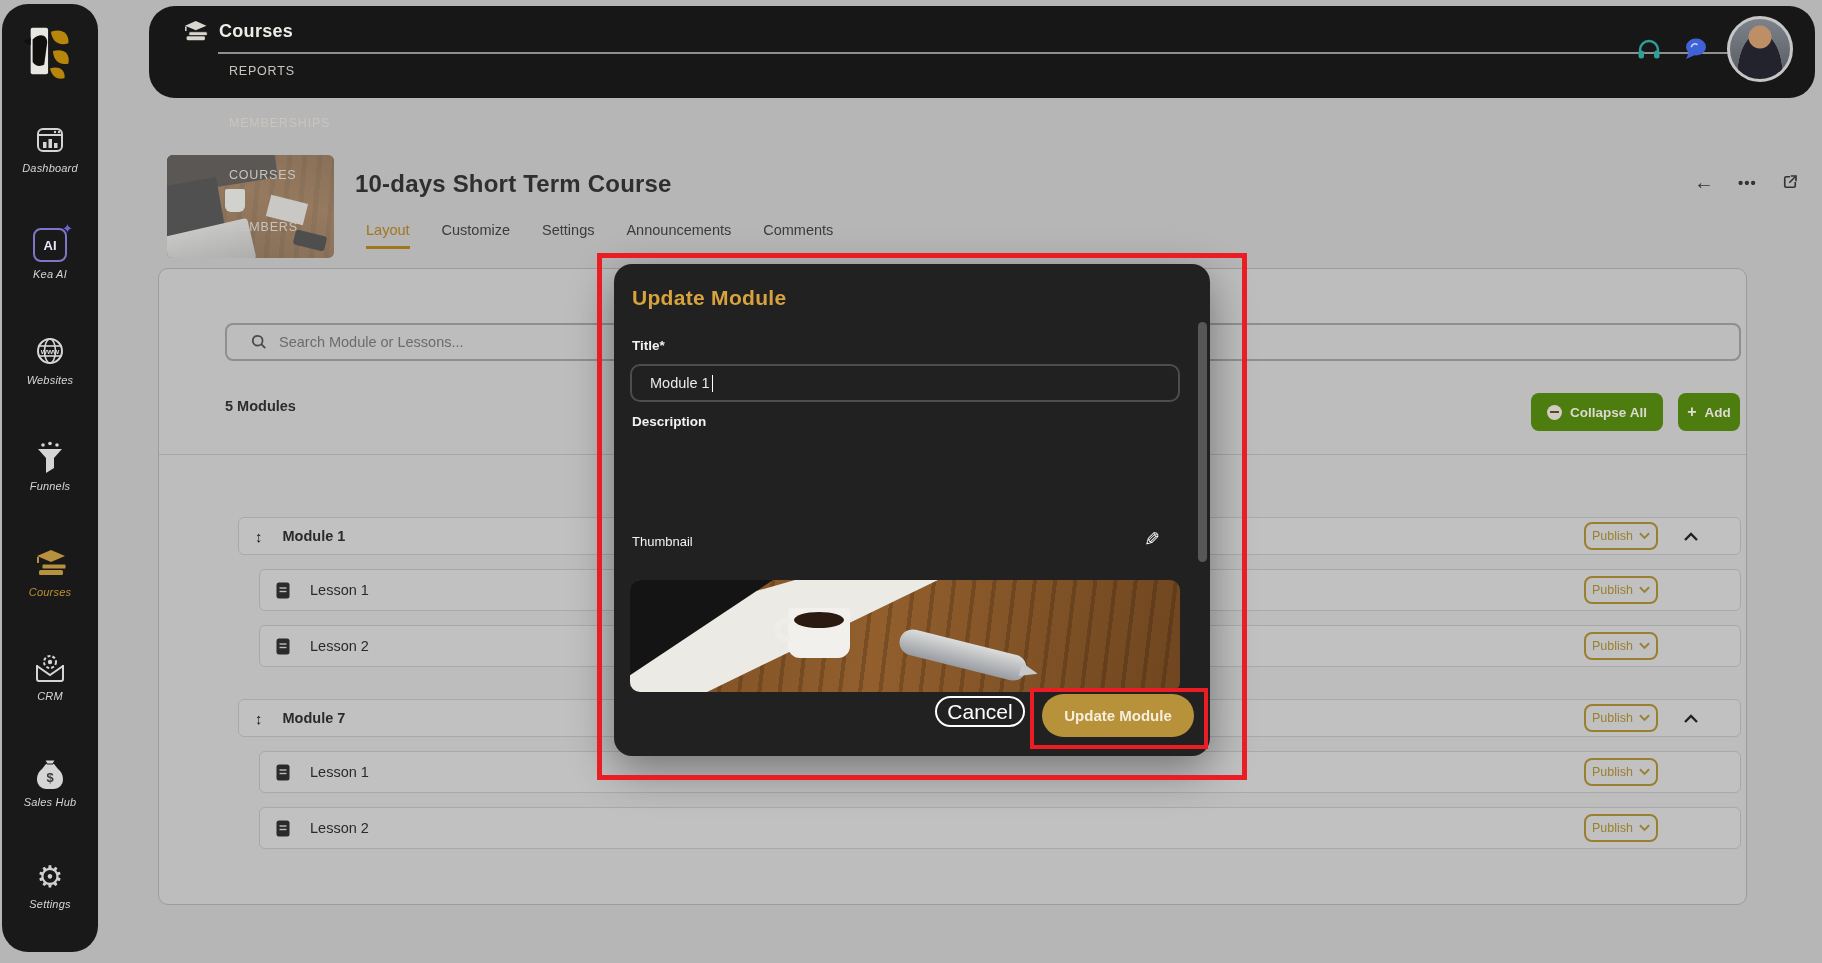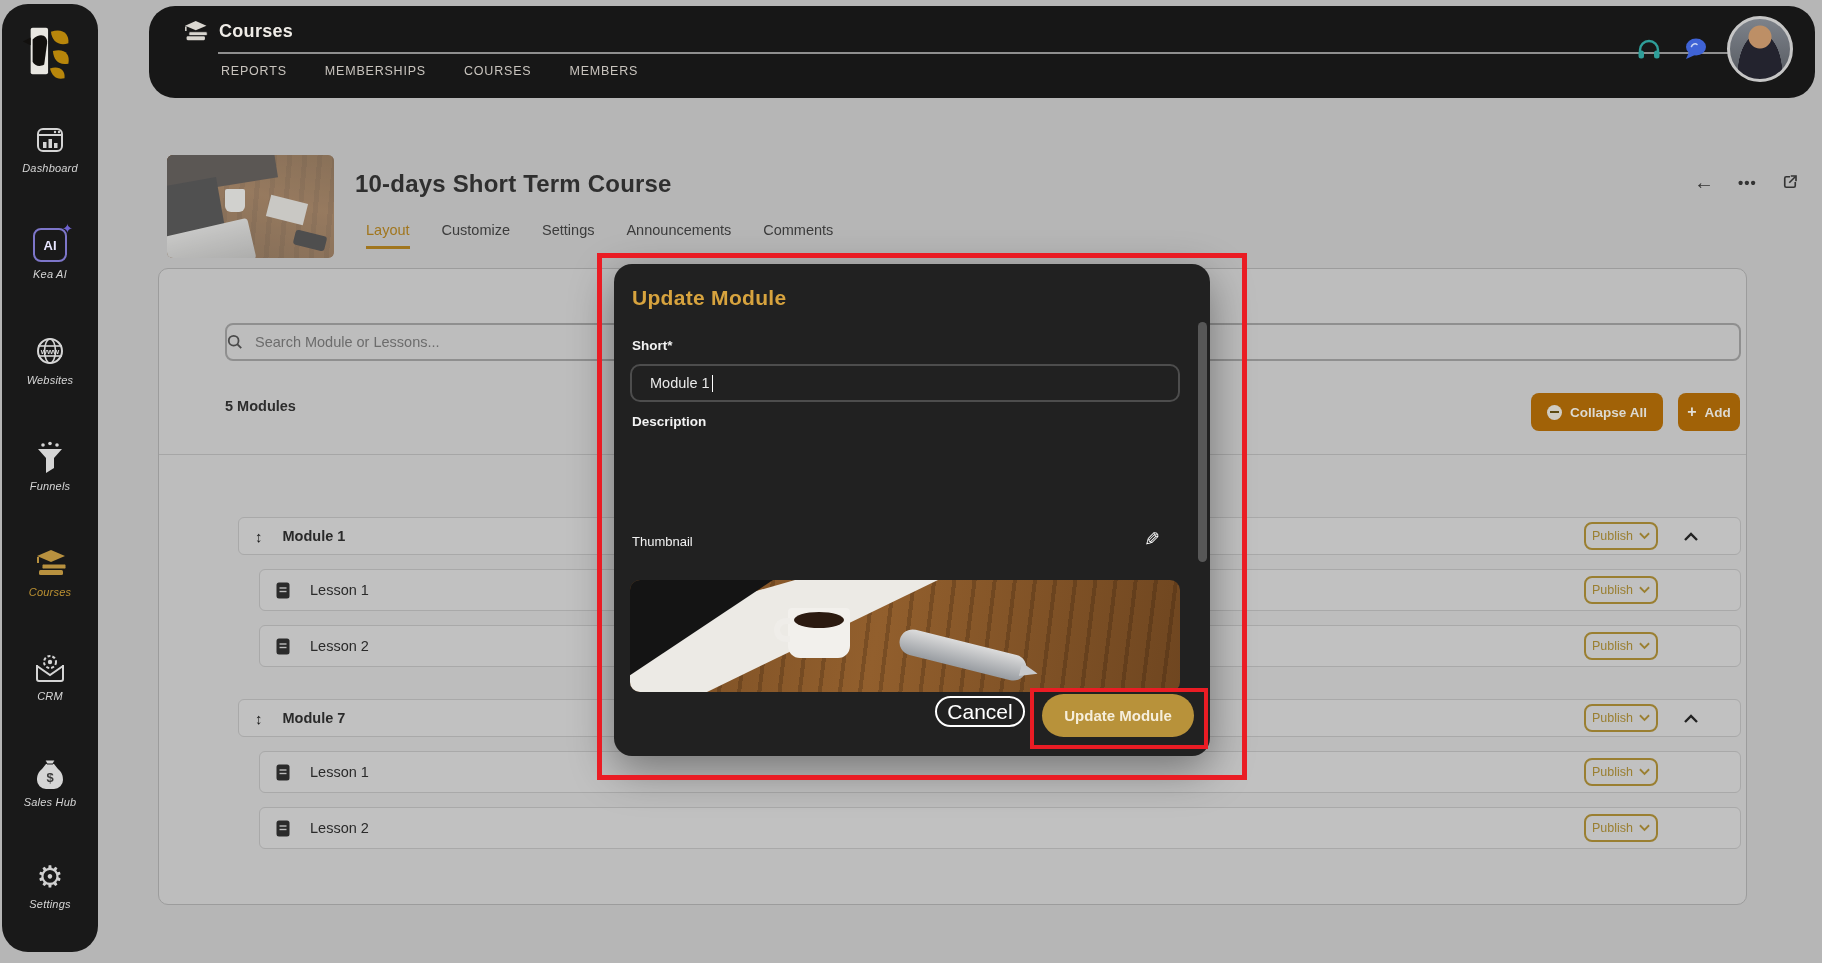--- a/index.html
+++ b/index.html
@@ -19,21 +19,21 @@
             color:#e8e6ff;font-size:13px;font-weight:bold;display:flex;align-items:center;justify-content:center;}
   .ai-spark{position:absolute;top:-9px;right:-8px;color:#6f63d2;font-size:13px;}
   .gear-glyph{font-size:30px;color:#d0d0d0;line-height:30px;}
 
   
   .header{position:absolute;left:149px;top:6px;width:1666px;height:92px;background:#171717;
           border-radius:26px;z-index:4;}
   .hdr-title{position:absolute;left:32px;top:12px;display:flex;align-items:center;gap:10px;}
   .hdr-title .t{font-size:18px;font-weight:bold;color:#efece7;letter-spacing:.3px;}
   .hdr-underline{position:absolute;left:69px;top:46px;width:1512px;height:2px;background:#8f8f8f;}
-  .hdr-nav{position:absolute;left:72px;top:58px;display:flex;gap:38px;}
+  .hdr-nav{position:absolute;left:80px;top:58px;display:flex;gap:38px;flex-direction:column;}
   .hdr-nav .nav-item{font-size:12.5px;color:#c9c4be;letter-spacing:.8px;cursor:pointer;}
   .hdr-right{position:absolute;right:22px;top:10px;display:flex;align-items:center;gap:18px;}
   .avatar{width:66px;height:66px;border-radius:50%;border:3px solid #c6c6c6;box-sizing:border-box;
           background:
             radial-gradient(circle at 50% 30%, #bd8f66 0 11px, rgba(0,0,0,0) 12px),
             radial-gradient(ellipse at 50% 92%, #23232e 0 52%, rgba(0,0,0,0) 53%),
             linear-gradient(#7d828a,#565a61);}
 
   
   .course-thumb{position:absolute;left:167px;top:155px;width:167px;height:103px;border-radius:6px;
@@ -52,26 +52,26 @@
   .tab{font-size:14.5px;color:#3c3c3c;padding-bottom:8px;cursor:pointer;}
   .tab.active{color:#a1761e;border-bottom:3px solid #a1761e;}
   .course-actions{position:absolute;left:1694px;top:172px;display:flex;align-items:center;gap:24px;color:#333;}
   .course-actions .glyph{font-size:20px;line-height:20px;cursor:pointer;}
   .dots{font-size:15px;font-weight:bold;letter-spacing:1px;cursor:pointer;}
 
   
   .card{position:absolute;left:158px;top:268px;width:1589px;height:637px;background:#bdbdbd;
         border:1px solid #9c9c9c;border-radius:10px;box-sizing:border-box;}
   .search{position:absolute;left:66px;top:54px;width:1516px;height:38px;border:2px solid #8f8f8f;
-          border-radius:8px;box-sizing:border-box;display:flex;align-items:center;gap:10px;padding:0 0;}
+          border-radius:8px;box-sizing:border-box;display:flex;align-items:center;gap:10px;padding:0 24px;}
   .search input{flex:1;background:transparent;border:none;outline:none;font-size:14.5px;color:#3a3a3a;
                 font-family:inherit;}
   .search input::placeholder{color:#6c6c6c;}
   .modules-count{position:absolute;left:66px;top:129px;font-size:14.5px;font-weight:bold;color:#2d2d2d;}
-  .gold-btn{position:absolute;top:124px;height:38px;background:#a16207;border-radius:8px;display:flex;
+  .gold-btn{position:absolute;top:124px;height:38px;background:#4d7c0f;border-radius:8px;display:flex;
             align-items:center;justify-content:center;gap:8px;color:#dcd9d1;font-size:13.5px;font-weight:bold;
             cursor:pointer;box-sizing:border-box;}
   .btn-collapse{left:1372px;width:132px;}
   .btn-add{left:1519px;width:62px;}
   .minus-circle{width:15px;height:15px;border-radius:50%;background:#cfccc3;position:relative;}
   .minus-circle::after{content:"";position:absolute;left:3px;top:6.5px;width:9px;height:2px;background:#5c4a12;}
   .plus{font-size:16px;font-weight:bold;color:#e2dfd7;}
   .card-divider{position:absolute;left:0;top:185px;width:100%;border-top:1px solid #a6a6a6;}
   .row{position:absolute;background:#c1c1c1;border:1px solid #a9a9a9;border-radius:6px;box-sizing:border-box;
        display:flex;align-items:center;padding:0 16px;}
@@ -389,21 +389,21 @@
         </div>
         <div class="chev-slot"></div>
       </div>
     </div>
   </div>
 
   <div class="modal">
     <div class="modal-title">Update Module</div>
     <div class="modal-scrollbar"></div>
 
-    <div class="f-label lbl-title">Short*</div>
+    <div class="f-label lbl-title">Title*</div>
     <div class="f-input input-title">
       <span>Module 1</span>
         <span class="caret"></span>
     </div>
 
     <div class="f-label lbl-desc">Description</div>
 
     <div class="f-label lbl-thumb">Thumbnail</div>
     <span class="pencil">✎</span>
 

